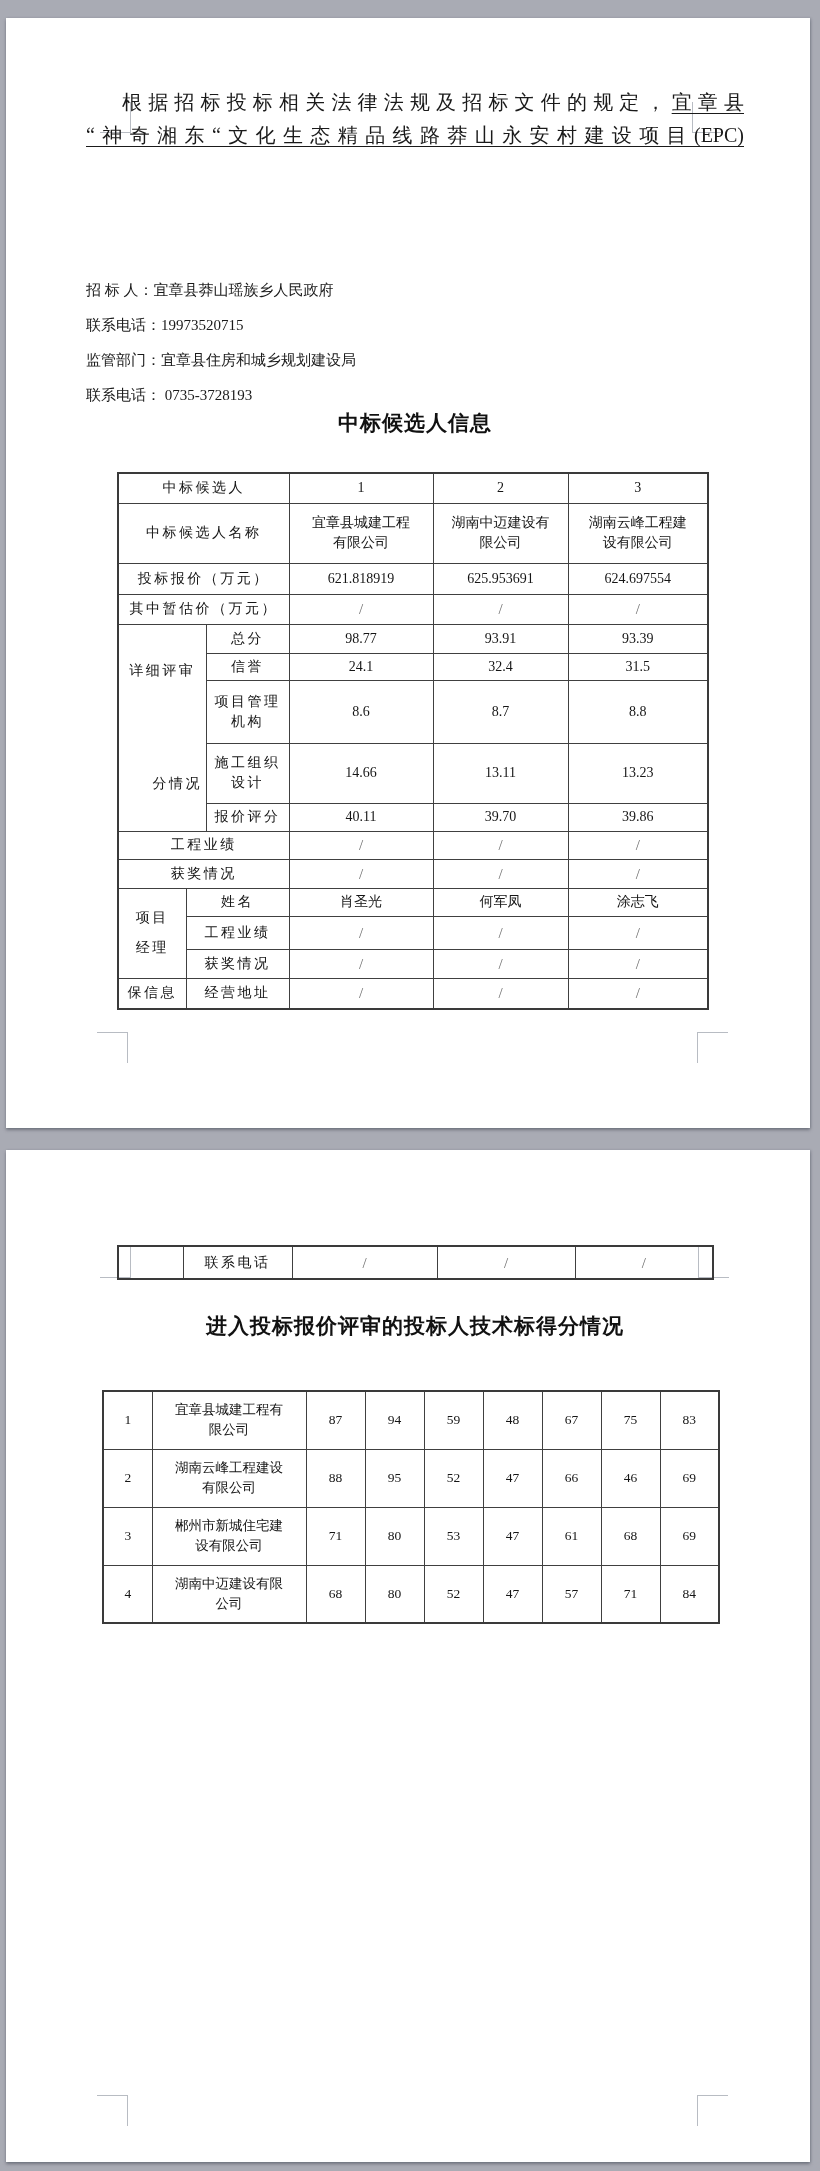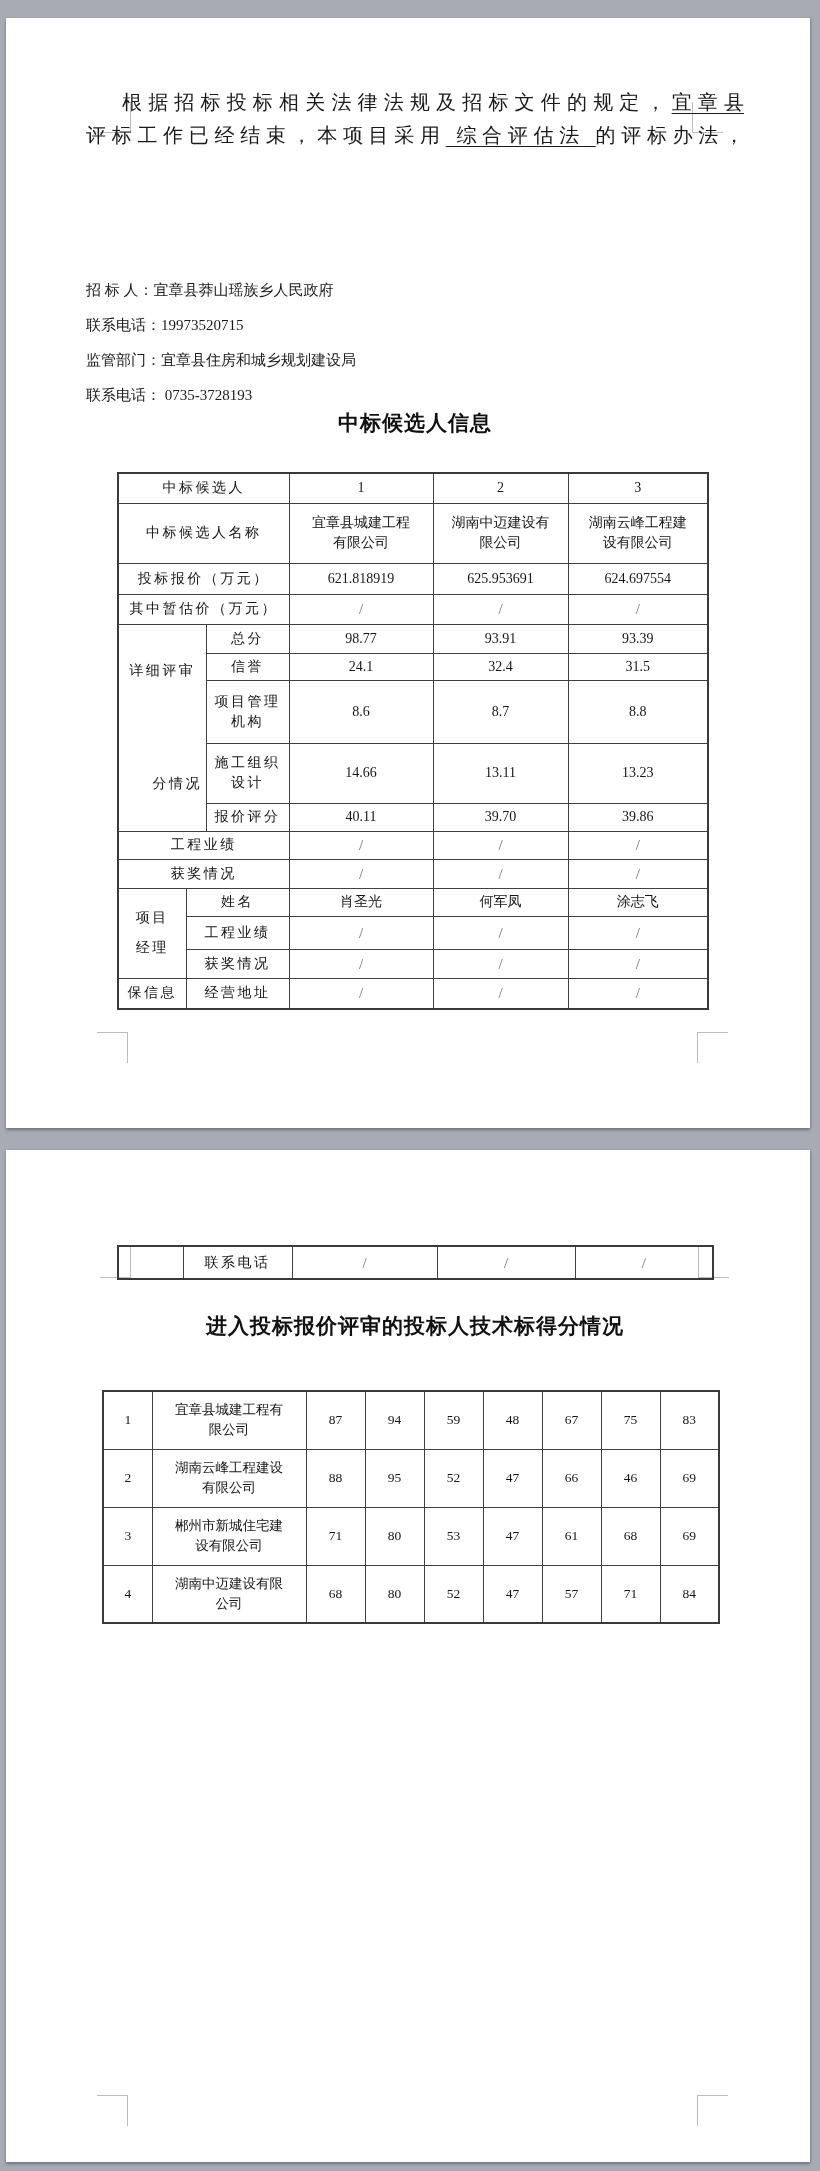--- a/index.html
+++ b/index.html
@@ -59,21 +59,21 @@
 <body>
 
 <div class="page" id="page1">
   <div class="mark m-tl" style="left:94px;top:84px;"></div>
   <div class="mark m-tr" style="left:686px;top:84px;"></div>
   <div class="mark m-bl" style="left:91px;top:1014px;"></div>
   <div class="mark m-br" style="left:691px;top:1014px;"></div>
 
   <div class="para" id="para">
       <div class="ln ind"><span>根据招标投标相关法律法规及招标文件的规定，</span><span class="u">宜章县</span></div>
-      <div class="ln"><span>评标工作已经结束，本项目采用</span><span class="u"> 综合评估法 </span><span>的评标办法，</span></div>
+      <div class="ln"><span class="u">“神奇湘东“文化生态精品线路莽山永安村建设项目(EPC)</span></div>
     </div>
   <div class="contacts" id="contacts">
       <div>招 标 人：宜章县莽山瑶族乡人民政府</div>
       <div>联系电话：19973520715</div>
       <div>监管部门：宜章县住房和城乡规划建设局</div>
       <div>联系电话： 0735-3728193</div>
     </div>
 
   <div class="doc-title" id="title1">中标候选人信息</div>
   <table id="table1">

